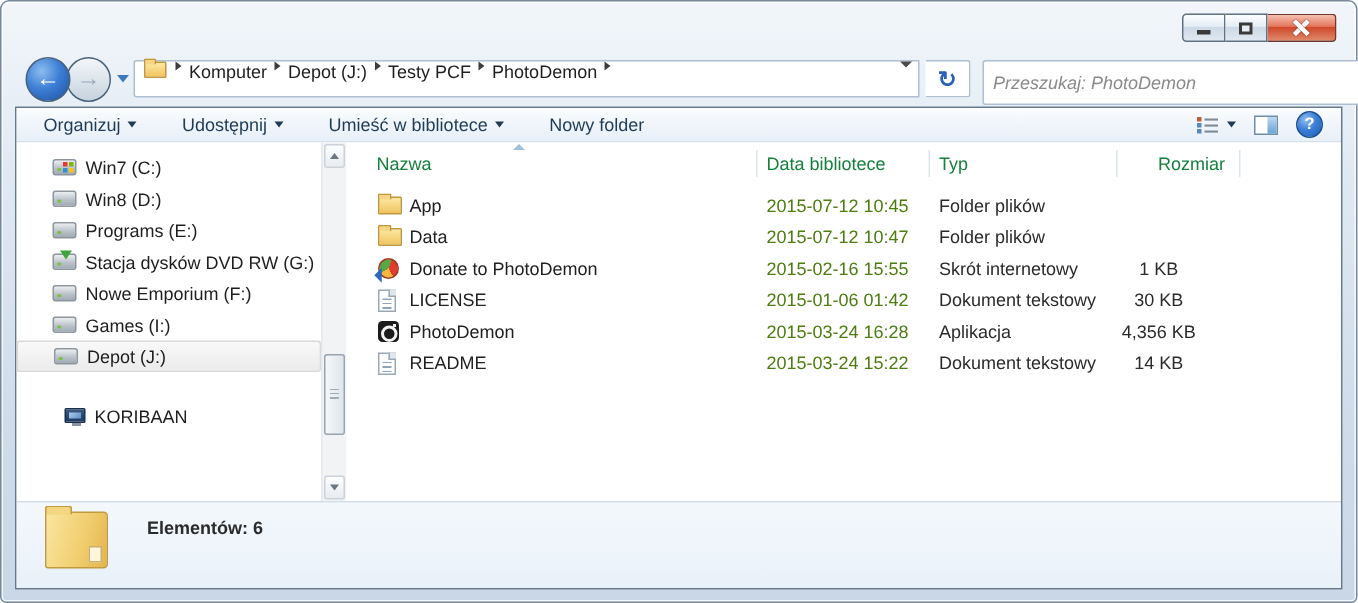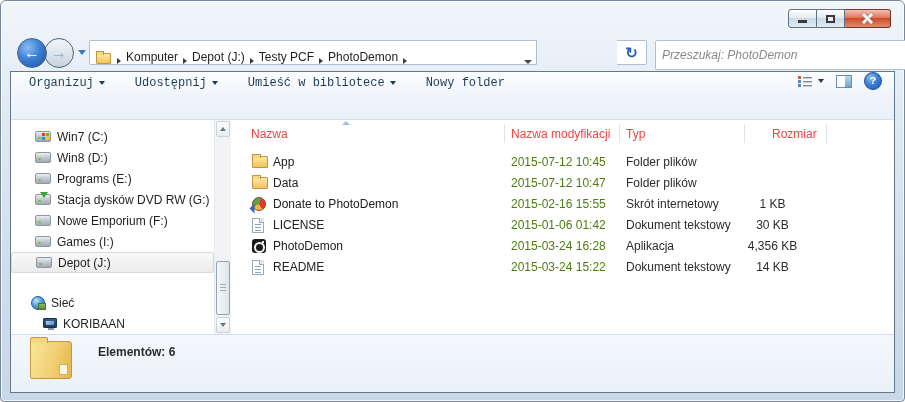--- a/index.html
+++ b/index.html
@@ -49,22 +49,22 @@
   }
   .nav-fwd {
     left:43px; color:#9aaabb;
     background:linear-gradient(180deg,#f3f6f9 0%,#dde5ec 50%,#c6d2dd 100%);
   }
   .nav-caret {
     position:absolute; left:77px; top:13px; width:0; height:0; cursor:default;
     border-left:4px solid transparent; border-right:4px solid transparent; border-top:5px solid #3a7abd;
   }
   .addressbar {
-    position:absolute; left:88px; top:3px; width:448px; height:25px; background:#fff;
-    border:1px solid #aebfd1; border-radius:2px 0 0 2px; display:flex; align-items:flex-end; padding:0 4px;
+    position:absolute; left:88px; top:3px; width:524px; height:25px; background:#fff;
+    border:1px solid #aebfd1; border-radius:2px 0 0 2px; display:flex; align-items:flex-start; padding:0 4px;
   }
   .addr-caret {
     margin-left:auto; width:0; height:0;
     border-left:4px solid transparent; border-right:4px solid transparent; border-top:4px solid #4a4a4a;
   }
   .refresh-btn {
     position:absolute; left:616px; top:3px; width:30px; height:25px; background:#fff;
     border:1px solid #aebfd1; border-left:none; border-radius:0 2px 2px 0;
     display:flex; align-items:center; justify-content:center;
     color:#2a62b9; font-size:15px; font-weight:bold;
@@ -89,23 +89,23 @@
   .searchbox input::placeholder { color:#8a8a8a; font-style:italic; opacity:1; }
 
   
   .client {
     position:absolute; left:9px; right:9px; top:70px; bottom:8px;
     border:1px solid #64788c; background:#fff; display:flex; flex-direction:column; overflow:hidden;
   }
 
   
   .toolbar {
-    height:48px; flex:none; display:flex; align-items:flex-start;
+    height:23px; flex:none; display:flex; align-items:center;
     background:linear-gradient(180deg,#fbfdfe 0%,#f0f5fb 50%,#e8f0f8 100%);
-    border-bottom:1px solid #d7e1ec; padding:0 8px;font-family:Liberation Mono, monospace;
+    border-bottom:1px solid #d7e1ec; padding:0 8px;
   }
   .tb-btn {
     display:flex; align-items:center; gap:5px; padding:4px 10px; border-radius:3px;
     font-size:12px; color:#1f3b57; cursor:default; margin-right:10px;
   }
   .tb-caret { width:0; height:0; border-left:3.5px solid transparent; border-right:3.5px solid transparent; border-top:4px solid #1f3b57; }
   .tb-right { margin-left:auto; display:flex; align-items:center; gap:12px; padding-right:4px; }
   .views-btn { display:flex; align-items:center; gap:5px; }
   .help-btn {
     width:18px; height:18px; border-radius:50%; color:#fff; font-size:11px; font-weight:bold;
@@ -138,21 +138,21 @@
   .sb-up { top:1px; } .sb-down { bottom:1px; }
   .sb-arrow-up { width:0; height:0; border-left:3.5px solid transparent; border-right:3.5px solid transparent; border-bottom:4px solid #6a7682; }
   .sb-arrow-down { width:0; height:0; border-left:3.5px solid transparent; border-right:3.5px solid transparent; border-top:4px solid #6a7682; }
   .sb-thumb { position:absolute; left:1px; right:1px; top:141px; height:54px;
     background:linear-gradient(90deg,#f5f7f9,#dfe5eb); border:1px solid #96a3b1; border-radius:2px; }
   .sb-thumb::after { content:""; position:absolute; left:3px; right:3px; top:22px; height:8px;
     background:repeating-linear-gradient(180deg,#9fabb8 0 1px,transparent 1px 3px); }
 
   
   .filelist { flex:1; position:relative; background:#fff; }
-  .fl-header { position:absolute; left:0; right:0; top:0; height:28px; font-size:12px; color:#ef4444; }
+  .fl-header { position:absolute; left:0; right:0; top:0; height:28px; font-size:12px; color:#15803d; }
   .fl-header .col { position:absolute; top:7px; white-space:nowrap; cursor:default; }
   .col-sep { position:absolute; top:5px; width:1px; height:18px; background:#dce5ee; }
   .sort-arrow { position:absolute; left:111px; top:1px; width:0; height:0;
     border-left:4px solid transparent; border-right:4px solid transparent; border-bottom:4px solid #9fc0da; }
   .fl-rows { position:absolute; left:0; right:0; top:32px; }
   .fl-row { height:21px; position:relative; font-size:12px; color:#212121; cursor:default; }
   .fl-row .cell-name { position:absolute; left:42px; top:3px; white-space:nowrap; }
   .fl-row .cell-date { position:absolute; left:280px; top:3px; color:#4d7c0f; }
   .fl-row .cell-type { position:absolute; left:395px; top:3px; color:#2b2b2b; }
   .fl-row .cell-size { position:absolute; left:495px; width:93px; top:3px; text-align:center; color:#2b2b2b; }
@@ -331,24 +331,20 @@
             <span class="icon-drive"></span>
             <span>Games (I:)</span>
           </div>
           <div class="side-item selected">
             <span class="icon-drive"></span>
             <span>Depot (J:)</span>
           </div>
 
           <div class="side-gap"></div>
 
-          <div class="side-item net-root">
-            <span class="icon-globe"></span>
-            <span>Sieć</span>
-          </div>
           <div class="side-item net-pc">
             <span class="icon-computer"></span>
             <span>KORIBAAN</span>
           </div>
         </div>
 
         <div class="sb">
           <div class="sb-btn sb-up">
               <div class="sb-arrow-up"></div>
             </div>
@@ -356,21 +352,21 @@
           <div class="sb-btn sb-down">
               <div class="sb-arrow-down"></div>
             </div>
         </div>
       </div>
 
       <div class="filelist">
         <div class="fl-header">
           <div class="sort-arrow"></div>
           <div class="col" style="left:20px">Nazwa</div>
-          <div class="col" style="left:280px">Nazwa modyfikacji</div>
+          <div class="col" style="left:280px">Data bibliotece</div>
           <div class="col" style="left:395px">Typ</div>
           <div class="col" style="left:541px">Rozmiar</div>
           <div class="col-sep" style="left:273px"></div>
           <div class="col-sep" style="left:388px"></div>
           <div class="col-sep" style="left:513px"></div>
           <div class="col-sep" style="left:595px"></div>
         </div>
 
         <div class="fl-rows">
           <div class="fl-row">

